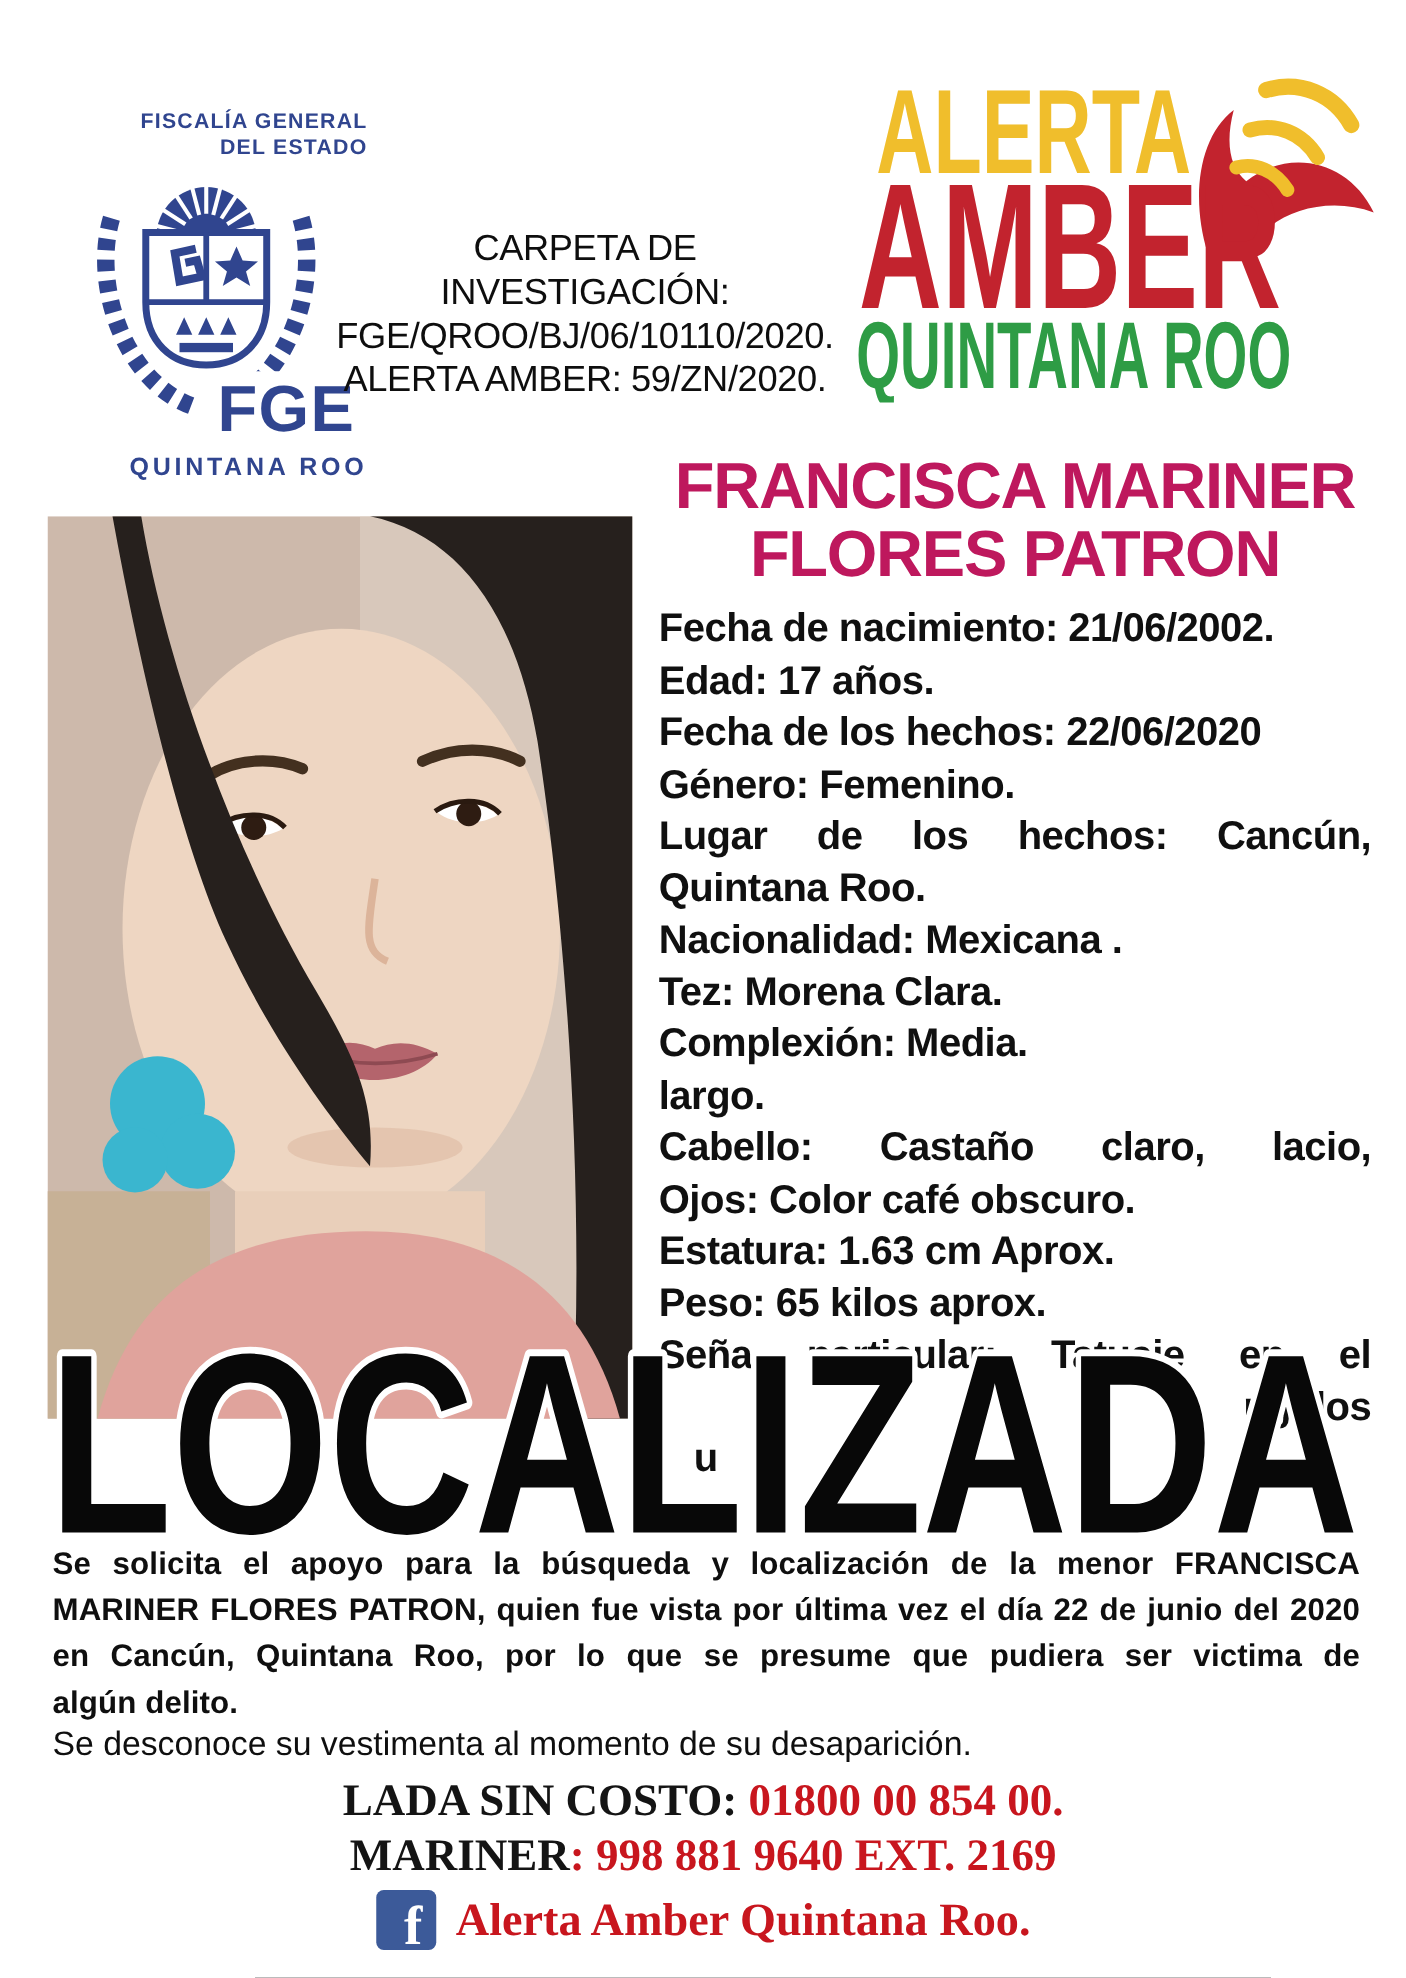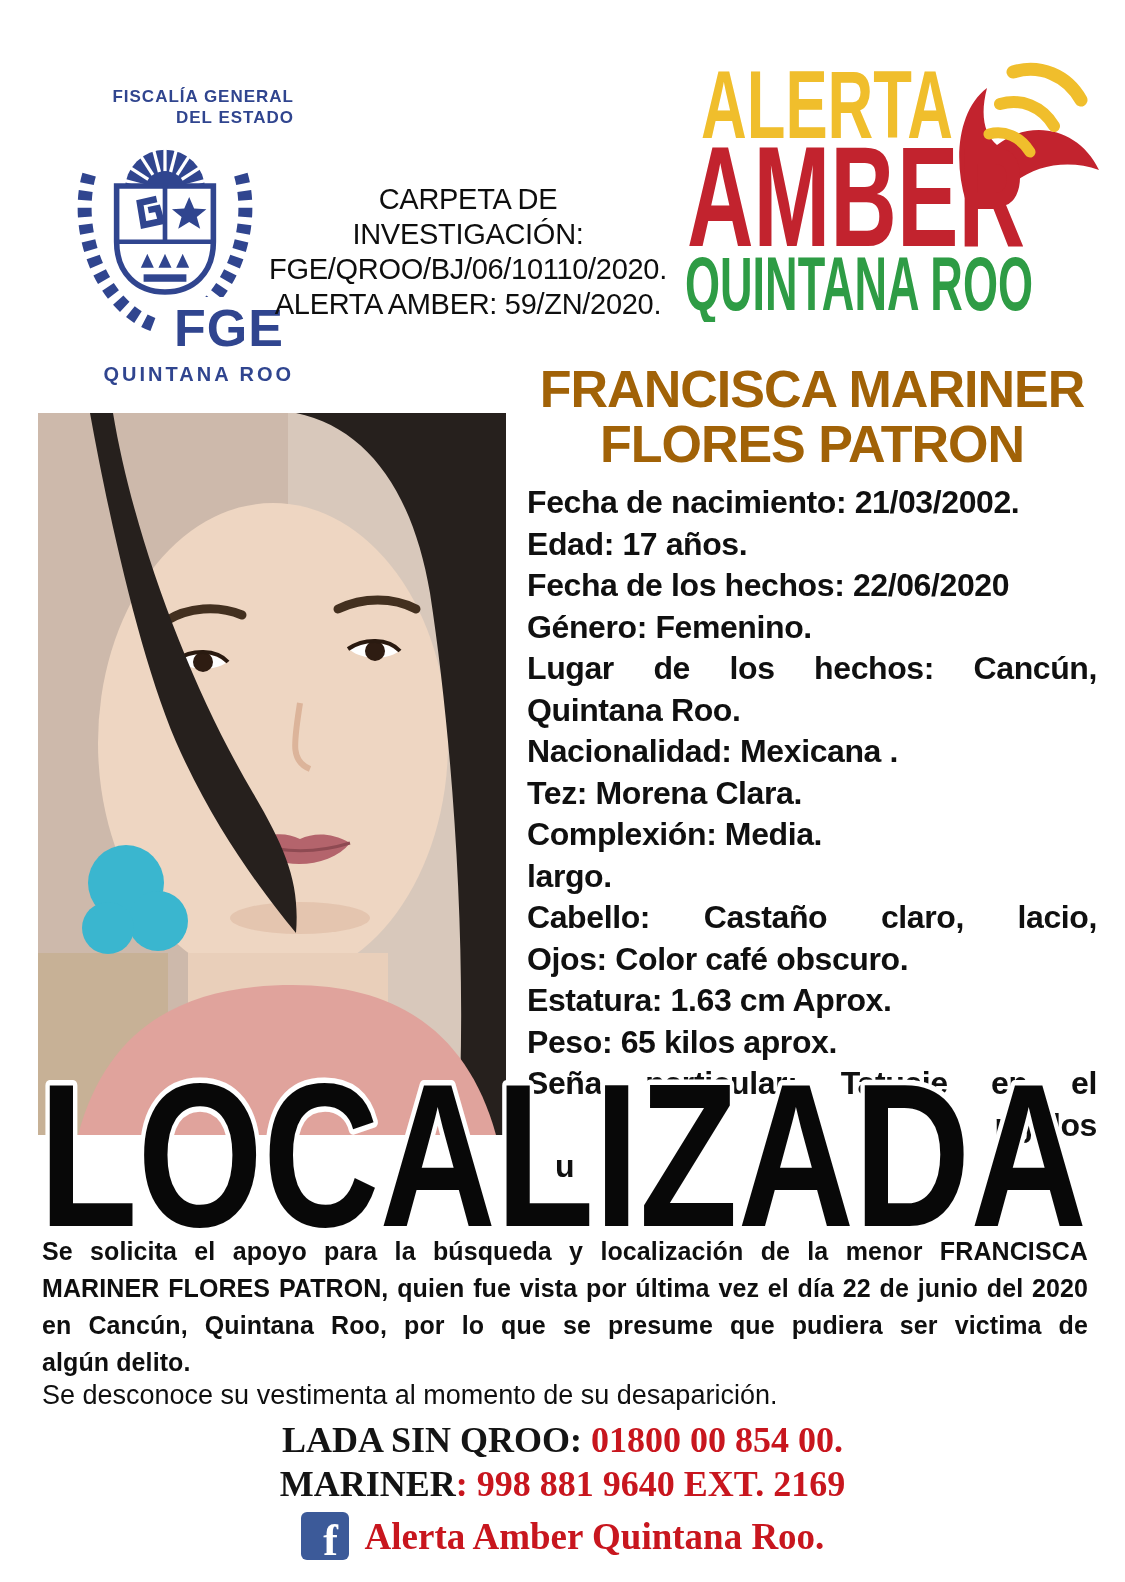--- a/index.html
+++ b/index.html
@@ -14,21 +14,21 @@
   .fge-region{font-size:20px;line-height:26px;font-weight:600;letter-spacing:3px;margin-top:2px;}
   
   .case-info{position:absolute;left:262px;top:182px;width:412px;text-align:center;color:#0e0e0e;
              font-weight:normal;font-size:29px;line-height:35px;letter-spacing:-0.3px;}
   
   .amber-logo{position:absolute;left:683px;top:60px;}
   
   .photo{position:absolute;left:38px;top:413px;width:468px;height:722px;}
   
   .person-name{position:absolute;left:527px;top:362px;width:570px;text-align:center;
-               color:#a16207;font-weight:bold;font-size:52px;line-height:55px;letter-spacing:-1px;}
+               color:#be185d;font-weight:bold;font-size:52px;line-height:55px;letter-spacing:-1px;}
   .details{position:absolute;left:527px;top:482px;width:570px;color:#101010;}
   .detail-line{font-weight:bold;font-size:32px;line-height:41.5px;letter-spacing:-0.4px;white-space:nowrap;}
   .detail-line.jus{white-space:normal;text-align:justify;text-align-last:justify;}
   .detail-line.right{text-align:right;}
   .detail-line.indent{padding-left:28px;}
   
   .overlay{position:absolute;left:28px;top:1066px;width:1070px;height:176px;z-index:5;}
   
   .request{position:absolute;left:42px;top:1233px;width:1046px;color:#0f0f0f;}
   .req-line{font-weight:bold;font-size:25px;line-height:37px;letter-spacing:0.1px;white-space:nowrap;}
@@ -139,21 +139,21 @@
     <path d="M258,0 H468 V722 H420 C430,540 415,330 392,180 C375,80 330,15 258,0 Z" fill="#26201d"></path>
     <path d="M40,722 C70,610 150,572 255,572 C360,572 430,620 458,722 Z" fill="#e0a39c"></path>
   </svg>
 
   <div class="person-name">
     <div>FRANCISCA MARINER</div>
     <div>FLORES PATRON</div>
   </div>
 
   <div class="details">
-      <div class="detail-line">Fecha de nacimiento: 21/03/2002.</div>
+      <div class="detail-line">Fecha de nacimiento: 21/06/2002.</div>
       <div class="detail-line">Edad: 17 años.</div>
       <div class="detail-line">Fecha de los hechos: 22/06/2020</div>
       <div class="detail-line">Género: Femenino.</div>
       <div class="detail-line jus">Lugar de los hechos: Cancún,</div>
       <div class="detail-line">Quintana Roo.</div>
       <div class="detail-line">Nacionalidad: Mexicana .</div>
       <div class="detail-line">Tez: Morena Clara.</div>
       <div class="detail-line">Complexión: Media.</div>
       <div class="detail-line">largo.</div>
       <div class="detail-line jus">Cabello: Castaño claro, lacio,</div>
@@ -173,21 +173,21 @@
       <div class="req-line jus">Se solicita el apoyo para la búsqueda y localización de la menor FRANCISCA</div>
       <div class="req-line jus">MARINER FLORES PATRON, quien fue vista por última vez el día 22 de junio del 2020</div>
       <div class="req-line jus">en Cancún, Quintana Roo, por lo que se presume que pudiera ser victima de</div>
       <div class="req-line">algún delito.</div>
     </div>
 
   <div class="clothing">Se desconoce su vestimenta al momento de su desaparición.</div>
 
   <div class="contact">
     <div class="contact-line">
-      <span>LADA SIN QROO: </span><span class="red">01800 00 854 00.</span>
+      <span>LADA SIN COSTO: </span><span class="red">01800 00 854 00.</span>
     </div>
     <div class="contact-line">
       <span>MARINER</span><span class="red">: 998 881 9640 EXT. 2169</span>
     </div>
     <div class="fb-row">
       <div class="fb-icon"><span>f</span></div>
       <div class="fb-label">Alerta Amber Quintana Roo.</div>
     </div>
   </div>
 

